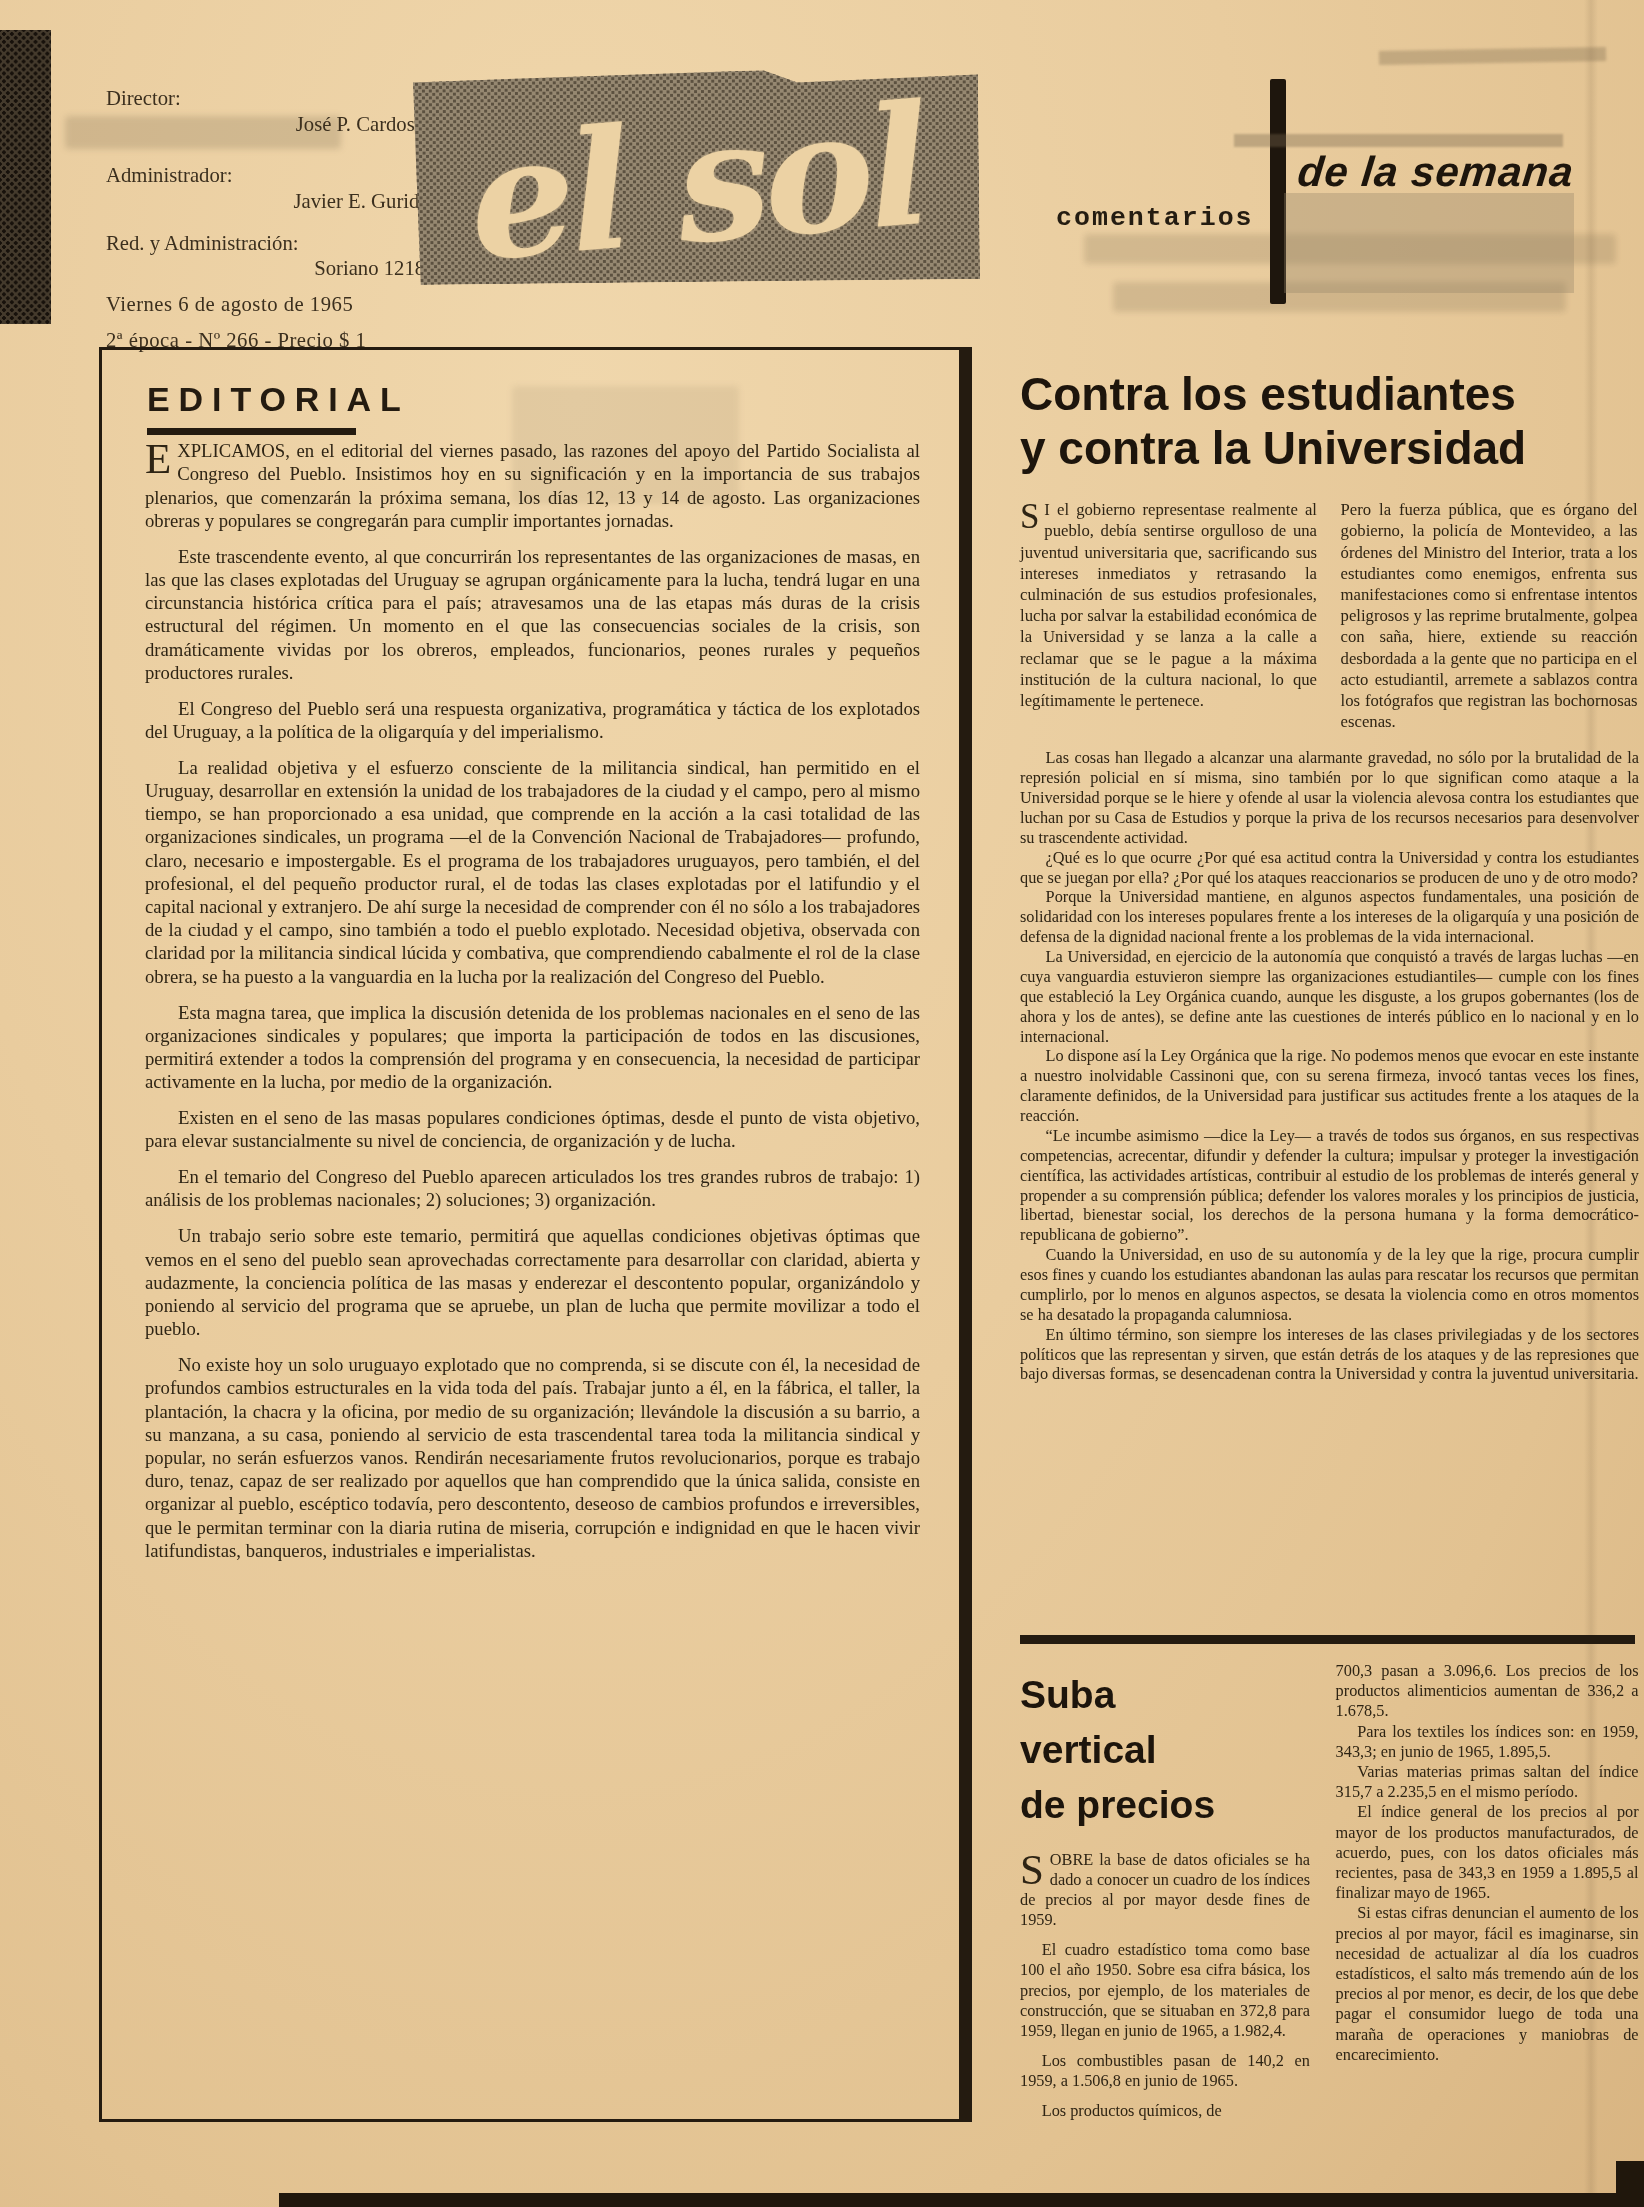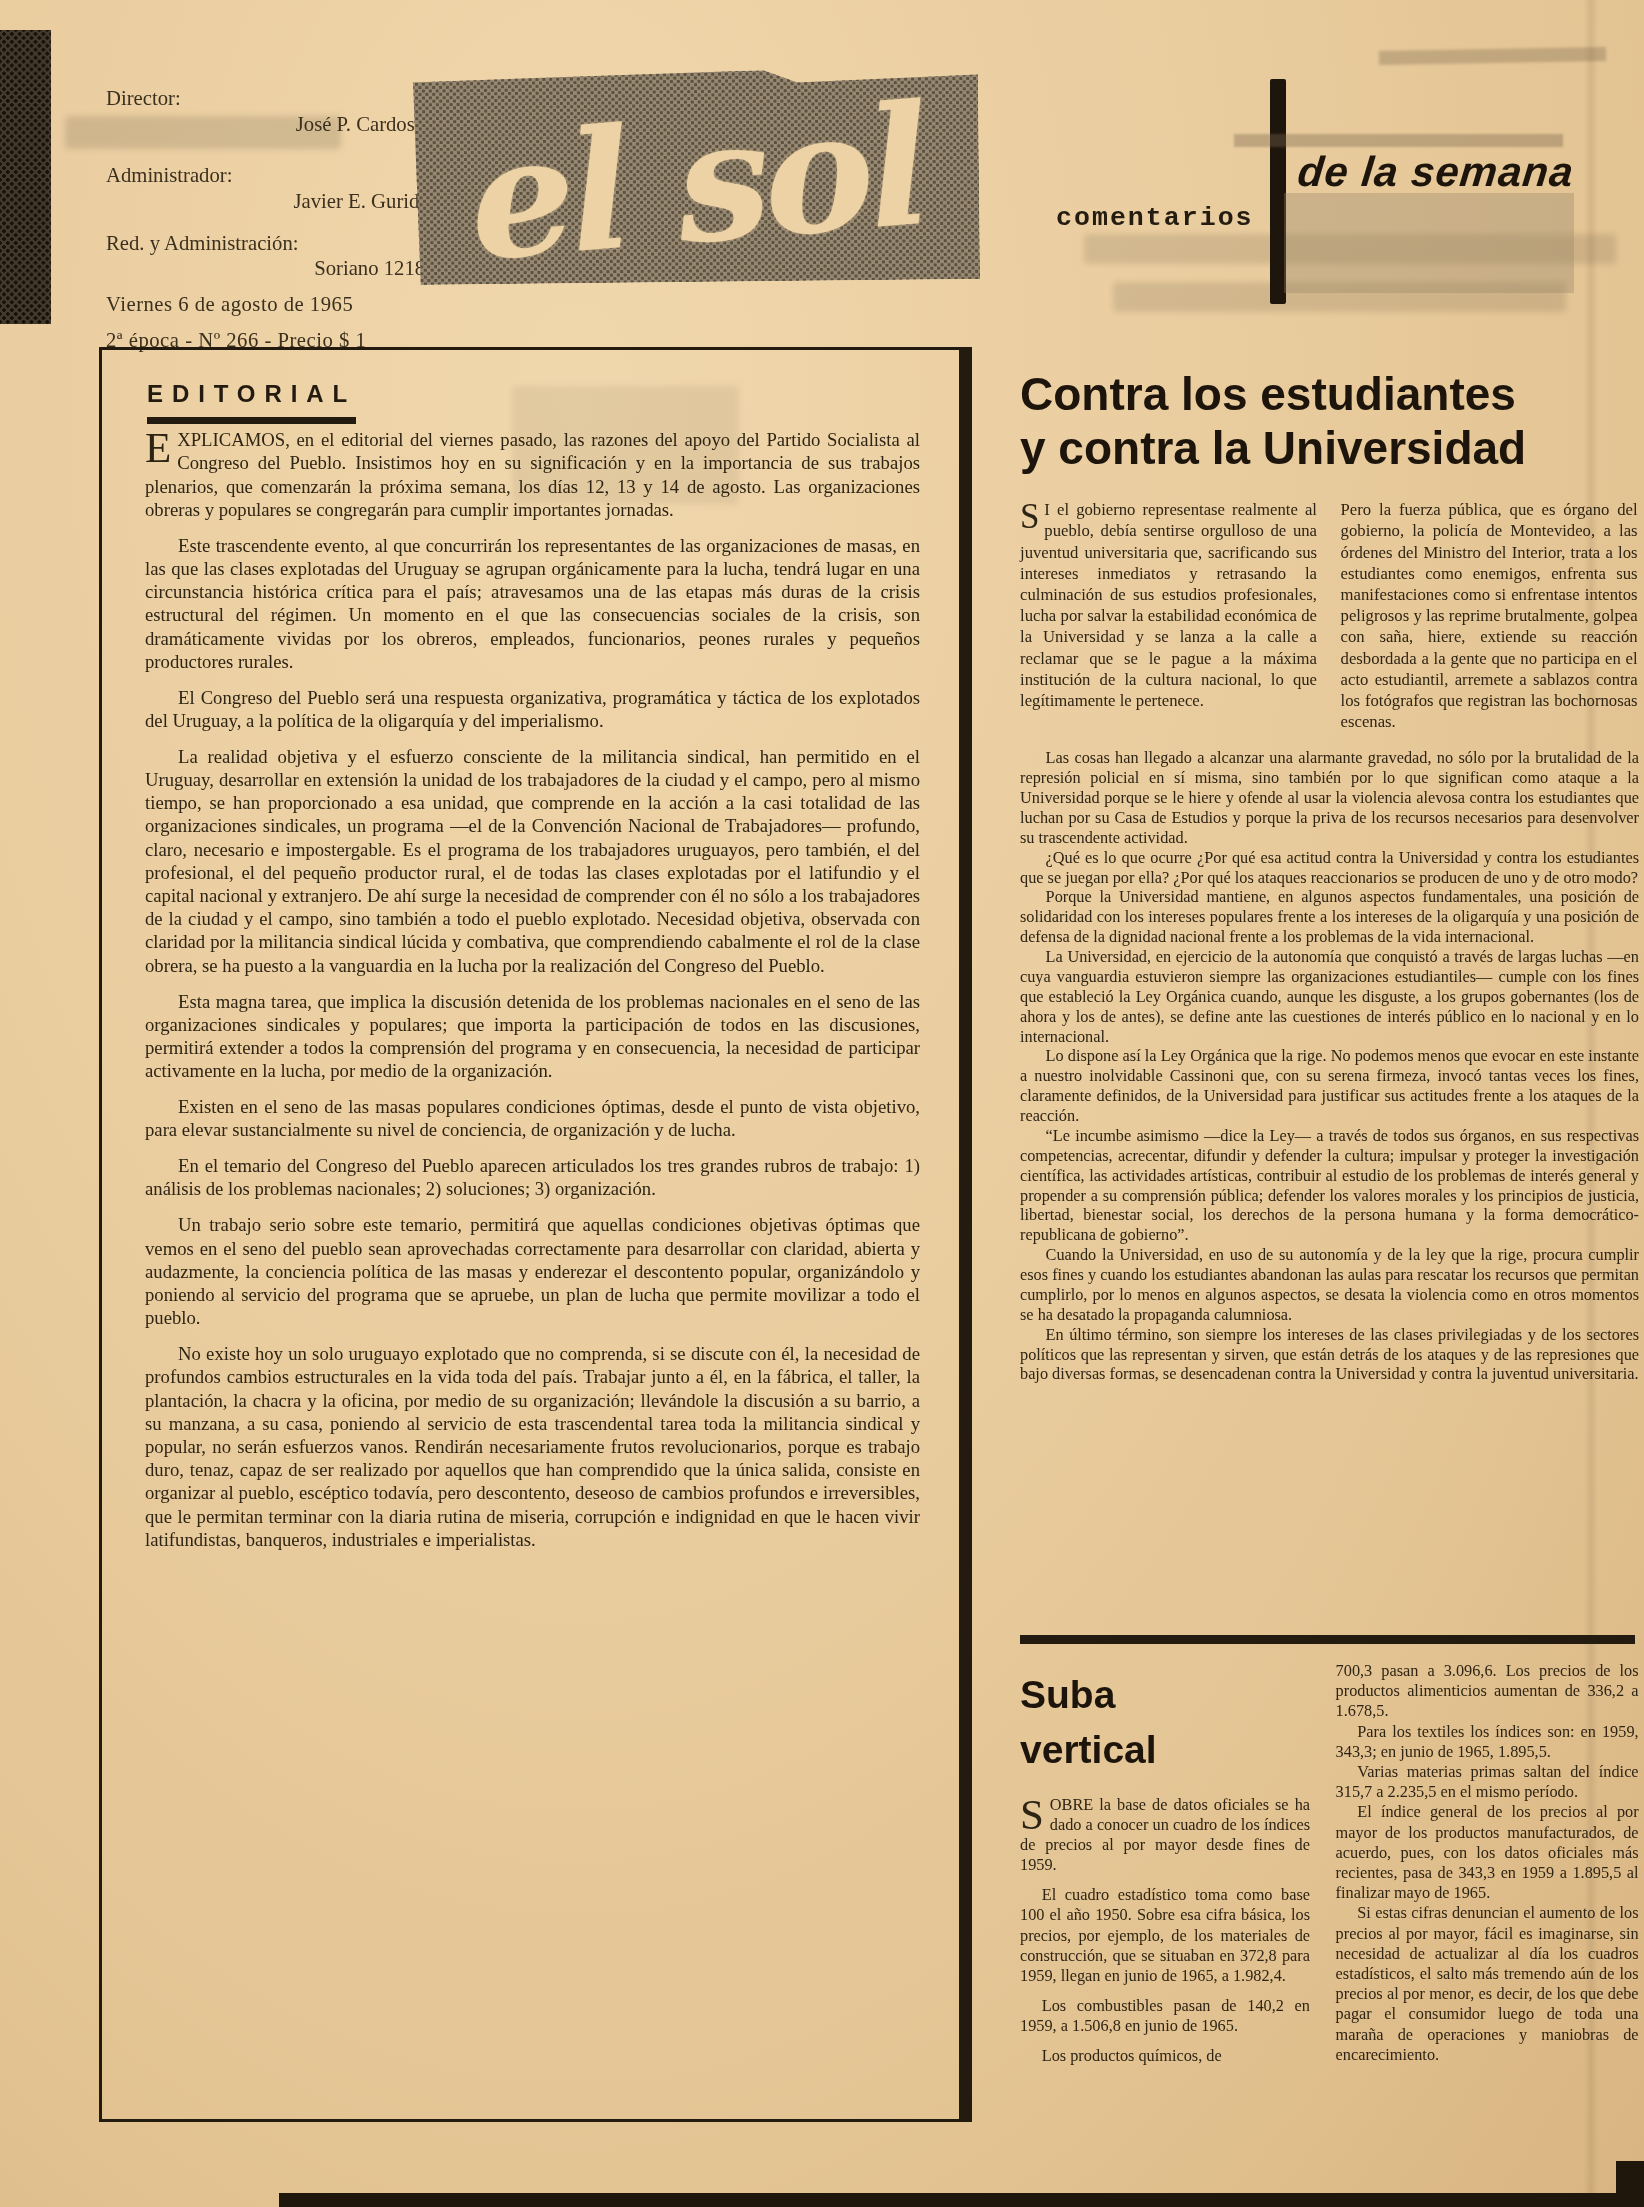--- a/index.html
+++ b/index.html
@@ -54,21 +54,21 @@
     font-size:42px;letter-spacing:1px;color:#1d150c;transform:skewX(-6deg);
   }
   
   .editorial-box{
     position:absolute;left:99px;top:347px;width:873px;height:1775px;
     border:3.9px solid #241b10;border-right-width:13.8px;box-sizing:border-box;
     overflow:hidden;
   }
   .kicker{
     margin:29.6px 0 0 45px;font-family:"Liberation Sans", sans-serif;font-weight:700;
-    font-size:24px;letter-spacing:8.9px;color:#241b10;
+    font-size:34px;letter-spacing:8.9px;color:#241b10;
   }
   .kicker-rule{margin:9.9px 0 0 45px;width:209px;height:6.9px;background:#241b10;}
   .headline{margin:27.6px 0 25.6px 55px;}
   .headline div{
     font-family:"Liberation Serif", serif;font-weight:700;font-size:73px;
     line-height:113px;color:#201810;letter-spacing:1px;
   }
   .ed-body{margin:3.9px 39px 0 43px;font-size:18.7px;line-height:1.24;text-align:justify;color:#2e2414;}
   .ed-body p{margin:0 0 12.8px 0;text-indent:33px;}
   .ed-body p.lead{text-indent:0;}
@@ -173,20 +173,21 @@
       <p>En último término, son siempre los intereses de las clases privilegiadas y de los sectores políticos que las representan y sirven, que están detrás de los ataques y de las represiones que bajo diversas formas, se desencadenan contra la Universidad y contra la juventud universitaria.</p>
     </div>
   </div>
 
   <div class="suba-rule"></div>
   <div class="suba">
     <div class="suba-left">
       <div class="suba-title">
         <div>Suba</div>
         <div>vertical</div>
+        <div>de precios</div>
       </div>
       <p class="lead"><span class="dropcap">S</span><span>OBRE la base de datos oficiales se ha dado a conocer un cuadro de los índices de precios al por mayor desde fines de 1959.</span></p>
       <p class="ind" style="margin-top:9.9px;">El cuadro estadístico toma como base 100 el año 1950. Sobre esa cifra básica, los precios, por ejemplo, de los materiales de construcción, que se situaban en 372,8 para 1959, llegan en junio de 1965, a 1.982,4.</p>
       <p class="ind" style="margin-top:9.9px;">Los combustibles pasan de 140,2 en 1959, a 1.506,8 en junio de 1965.</p>
       <p class="ind" style="margin-top:9.9px;">Los productos químicos, de</p>
     </div>
     <div class="suba-right">
       <p class="lead">700,3 pasan a 3.096,6. Los precios de los productos alimenticios aumentan de 336,2 a 1.678,5.</p>
       <p class="ind">Para los textiles los índices son: en 1959, 343,3; en junio de 1965, 1.895,5.</p>
       <p class="ind">Varias materias primas saltan del índice 315,7 a 2.235,5 en el mismo período.</p>

